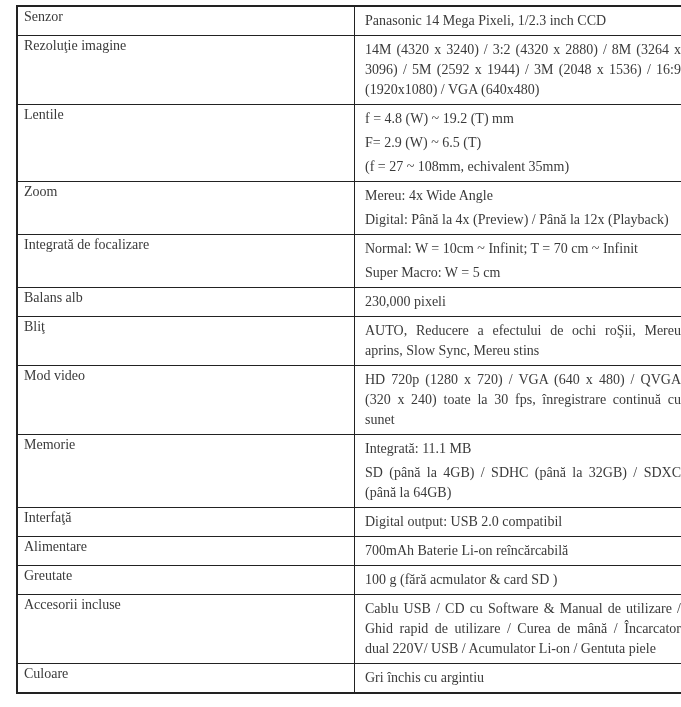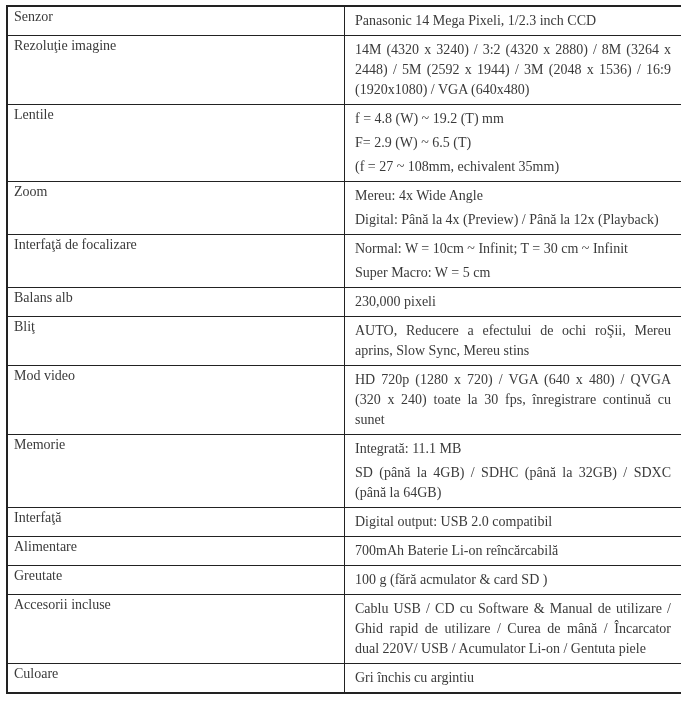--- a/index.html
+++ b/index.html
@@ -5,21 +5,21 @@
   html, body {
     margin: 0;
     padding: 0;
     background: #ffffff;
     width: 681px;
   }
   .page {
     width: 681px;
     height: 707px;
     box-sizing: border-box;
-    padding: 5px 2px 2px 6px;
+    padding: 5px 2px 2px 16px;
     font-family: "Liberation Serif", "DejaVu Serif", serif;
     color: #3a3a3a;
     overflow: hidden;
   }
   table.spec {
     border-collapse: collapse;
     width: 677px;
     table-layout: fixed;
     background: #ffffff;
   }
@@ -57,21 +57,21 @@
   <tr>
     <td class="label-cell">Senzor</td>
     <td class="value-cell">
             <p>Panasonic 14 Mega Pixeli, 1/2.3 inch CCD</p>
           </td>
   </tr>
 
   <tr>
     <td class="label-cell">Rezoluţie imagine</td>
     <td class="value-cell">
-            <p>14M (4320 x 3240) / 3:2 (4320 x 2880) / 8M (3264 x 2448) / 5M (2592 x 1944) / 3M (2048 x 1536) / 16:9 (1920x1080) / VGA (640x480)</p>
+            <p>14M (4320 x 3240) / 3:2 (4320 x 2880) / 8M (3264 x 3096) / 5M (2592 x 1944) / 3M (2048 x 1536) / 16:9 (1920x1080) / VGA (640x480)</p>
           </td>
   </tr>
 
   <tr>
     <td class="label-cell">Lentile</td>
     <td class="value-cell">
             <p>f = 4.8 (W) ~ 19.2 (T) mm</p>
             <p>F= 2.9 (W) ~ 6.5 (T)</p>
             <p>(f = 27 ~ 108mm, echivalent 35mm)</p>
           </td>
@@ -79,23 +79,23 @@
 
   <tr>
     <td class="label-cell">Zoom</td>
     <td class="value-cell">
             <p>Mereu: 4x Wide Angle</p>
             <p>Digital: Până la 4x (Preview) /  Până la 12x (Playback)</p>
           </td>
   </tr>
 
   <tr>
-    <td class="label-cell">Interfaţă de focalizare</td>
+    <td class="label-cell">Integrată de focalizare</td>
     <td class="value-cell">
-            <p>Normal: W = 10cm ~ Infinit; T = 30 cm ~ Infinit</p>
+            <p>Normal: W = 10cm ~ Infinit; T = 70 cm ~ Infinit</p>
             <p>Super Macro: W = 5 cm</p>
           </td>
   </tr>
 
 
 
   <tr>
     <td class="label-cell">Balans alb</td>
     <td class="value-cell">
             <p>230,000 pixeli</p>

